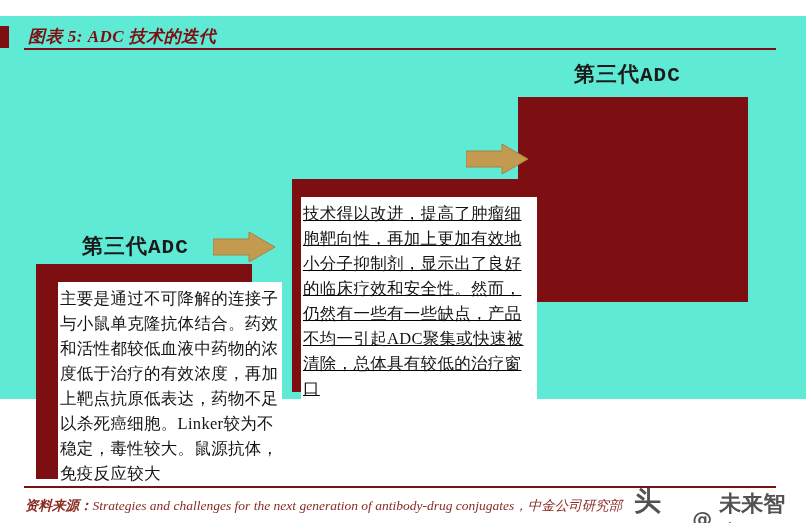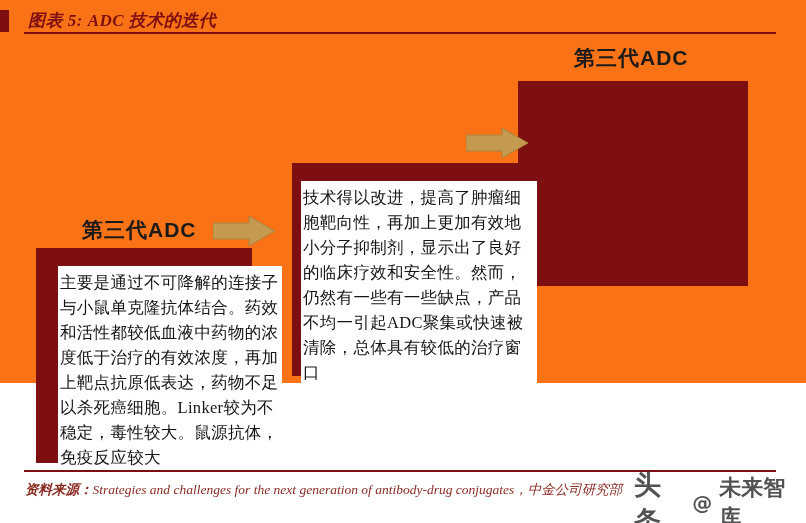--- a/index.html
+++ b/index.html
@@ -5,21 +5,22 @@
   * { box-sizing: border-box; margin: 0; padding: 0; }
   html, body {
     width: 806px; height: 523px;
     background: #ffffff;
     font-family: "Liberation Serif", "DejaVu Serif", serif;
     overflow: hidden;
   }
   .page {
     position: relative;
     width: 806px; height: 383px;
-    background: #f97316;
+    background: #5eead4;
+    margin-top: 16px;
   }
 
   
   .header {
     position: absolute;
     left: 0; top: 6px;
     width: 806px; height: 30px;
   }
   .header-accent {
     position: absolute;
@@ -44,21 +45,21 @@
     width: 752px; height: 2px;
     background: #7d0e11;
   }
 
   
   .gen {
     position: absolute;
   }
   .gen-label {
     position: absolute;
-    font-family: Liberation Sans, sans-serif;
+    font-family: Liberation Mono, monospace;
     font-weight: bold;
     font-size: 21px;
     color: #1a1a1a;
     white-space: nowrap;
     letter-spacing: 1px;
   }
   .gen-shadow {
     position: absolute;
     background: #7d0e11;
   }
@@ -141,21 +142,21 @@
   </div>
   <div class="header-rule"></div>
 
   <div class="gen" style="left:518px; top:44px; width:288px; height:250px;">
     <div class="gen-label" style="left:56px; top:0px;">第三代ADC</div>
     <div class="gen-shadow" style="left:0px; top:37px; width:230px; height:205px;"></div>
   </div>
 
   <div class="gen" style="left:292px; top:128px; width:290px; height:262px;">
     <div class="gen-shadow" style="left:0px; top:35px; width:228px; height:213px;"></div>
-    <div class="gen-panel" style="left:9px; top:53px; width:236px; height:207px; padding:4px 2px 0 2px;">
+    <div class="gen-panel" style="left:9px; top:53px; width:236px; height:207px; padding:4px 2px 0 2px;text-decoration:underline;">
       <div class="gen-text">技术得以改进，提高了肿瘤细胞靶向性，再加上更加有效地小分子抑制剂，显示出了良好的临床疗效和安全性。然而，仍然有一些有一些缺点，产品不均一引起ADC聚集或快速被清除，总体具有较低的治疗窗口</div>
     </div>
   </div>
 
   <div class="arrow" style="left:466px; top:128px;">
     <svg width="62" height="30" viewBox="0 0 62 30" xmlns="http://www.w3.org/2000/svg">
       <polygon points="0,7 36,7 36,0 62,15 36,30 36,23 0,23" fill="#c49a51" stroke="#a9813c" stroke-width="1"></polygon>
     </svg>
   </div>
 

